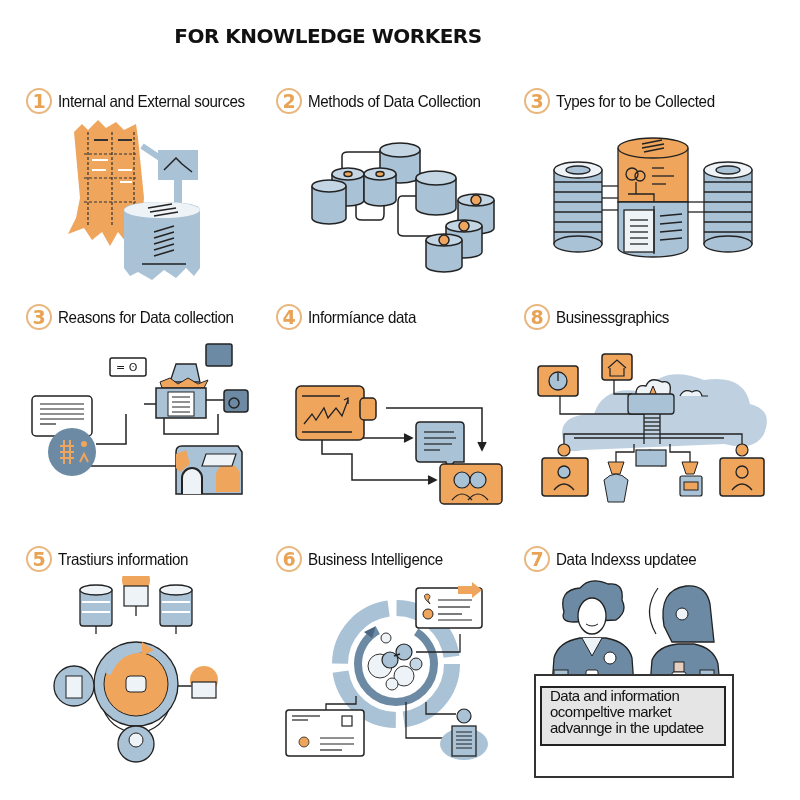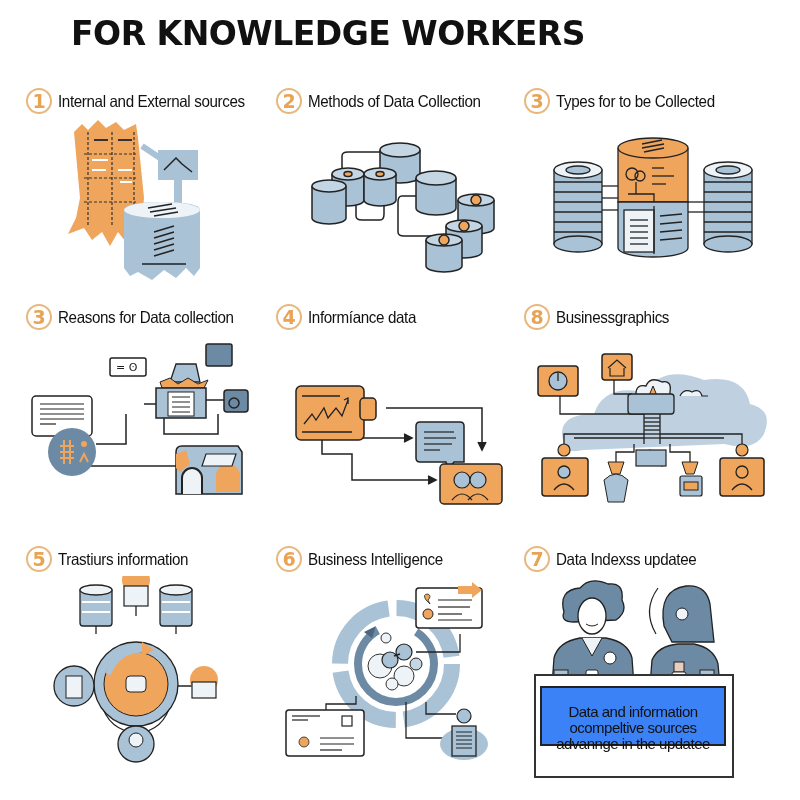--- a/index.html
+++ b/index.html
@@ -1,23 +1,23 @@
 <!DOCTYPE html>
 <html><head>
 <meta charset="utf-8">
 <style>
   html,body{margin:0;padding:0;background:#ffffff;}
   body{width:800px;height:800px;position:relative;overflow:hidden;font-family:"Liberation Sans",sans-serif;color:#111;}
-  .title{position:absolute;left:0;top:14px;width:656px;text-align:center;font-family:"DejaVu Sans",sans-serif;font-weight:bold;font-size:33px;letter-spacing:-0.5px;color:#111;}
+  .title{position:absolute;left:0;top:24px;width:656px;text-align:center;font-family:"DejaVu Sans",sans-serif;font-weight:bold;font-size:20px;letter-spacing:-0.5px;color:#111;}
   .panel{position:absolute;width:260px;height:230px;}
   .hdr{position:absolute;left:0;top:0;height:30px;display:flex;align-items:center;white-space:nowrap;}
   .num{width:26px;height:26px;border:2px solid #e9b77e;border-radius:50%;color:#e8a354;font-weight:bold;font-size:19px;display:flex;align-items:center;justify-content:center;box-sizing:border-box;margin-right:6px;font-family:"DejaVu Sans",sans-serif;}
   .label{font-family:"Liberation Sans",sans-serif;font-size:16.5px;letter-spacing:-0.4px;color:#111;transform:scaleX(0.92);transform-origin:left center;}
   .art{position:absolute;left:0;top:32px;}
-  .caption-box{position:absolute;left:10px;top:120px;width:176px;height:58px;border:2px solid #222;background:#3b82f6;box-sizing:border-box;padding:16px 8px;font-size:15px;line-height:16px;letter-spacing:-0.5px;text-align:center;}
+  .caption-box{position:absolute;left:10px;top:120px;width:176px;height:58px;border:2px solid #222;background:#e5e5e5;box-sizing:border-box;padding:0 8px;font-size:15px;line-height:16px;letter-spacing:-0.5px;}
   .caption-box div{white-space:nowrap;}
   .outer-box{position:absolute;left:2px;top:112px;width:196px;height:82px;border:2px solid #333;background:#fff;box-sizing:border-box;}
 </style>
 </head>
 <body>
 
 <div class="title">FOR KNOWLEDGE WORKERS</div>
 
 <div class="panel" style="left:26px;top:86px;">
   <div class="hdr">
@@ -431,17 +431,17 @@
     <circle cx="158" cy="38" r="6" fill="#eef3f8" stroke="#222" stroke-width="1"></circle>
     <path d="M134 12 Q118 34 132 58" stroke="#222" stroke-width="1.2" fill="none"></path>
     <path d="M126 110 L128 84 Q134 70 154 68 L170 68 Q190 72 194 88 L196 110 Z" fill="#6c8aa3" stroke="#222" stroke-width="1.3"></path>
     <rect x="150" y="86" width="10" height="10" fill="#e6cfc0" stroke="#222" stroke-width="1"></rect>
     <rect x="148" y="96" width="14" height="12" rx="2" fill="#fff" stroke="#222" stroke-width="1"></rect>
     <rect x="176" y="94" width="14" height="16" fill="#a9c2d6" stroke="#222" stroke-width="1"></rect>
   </svg>
   <div class="outer-box" style="top:130px;height:104px;left:10px;width:200px;">
     <div class="caption-box" style="left:4px;top:10px;width:186px;height:60px;">
       <div>Data and information</div>
-      <div>ocompeltive sources</div>
+      <div>ocompeltive market</div>
       <div>advannge in the updatee</div>
     </div>
   </div>
 </div>
 
 </body></html>

